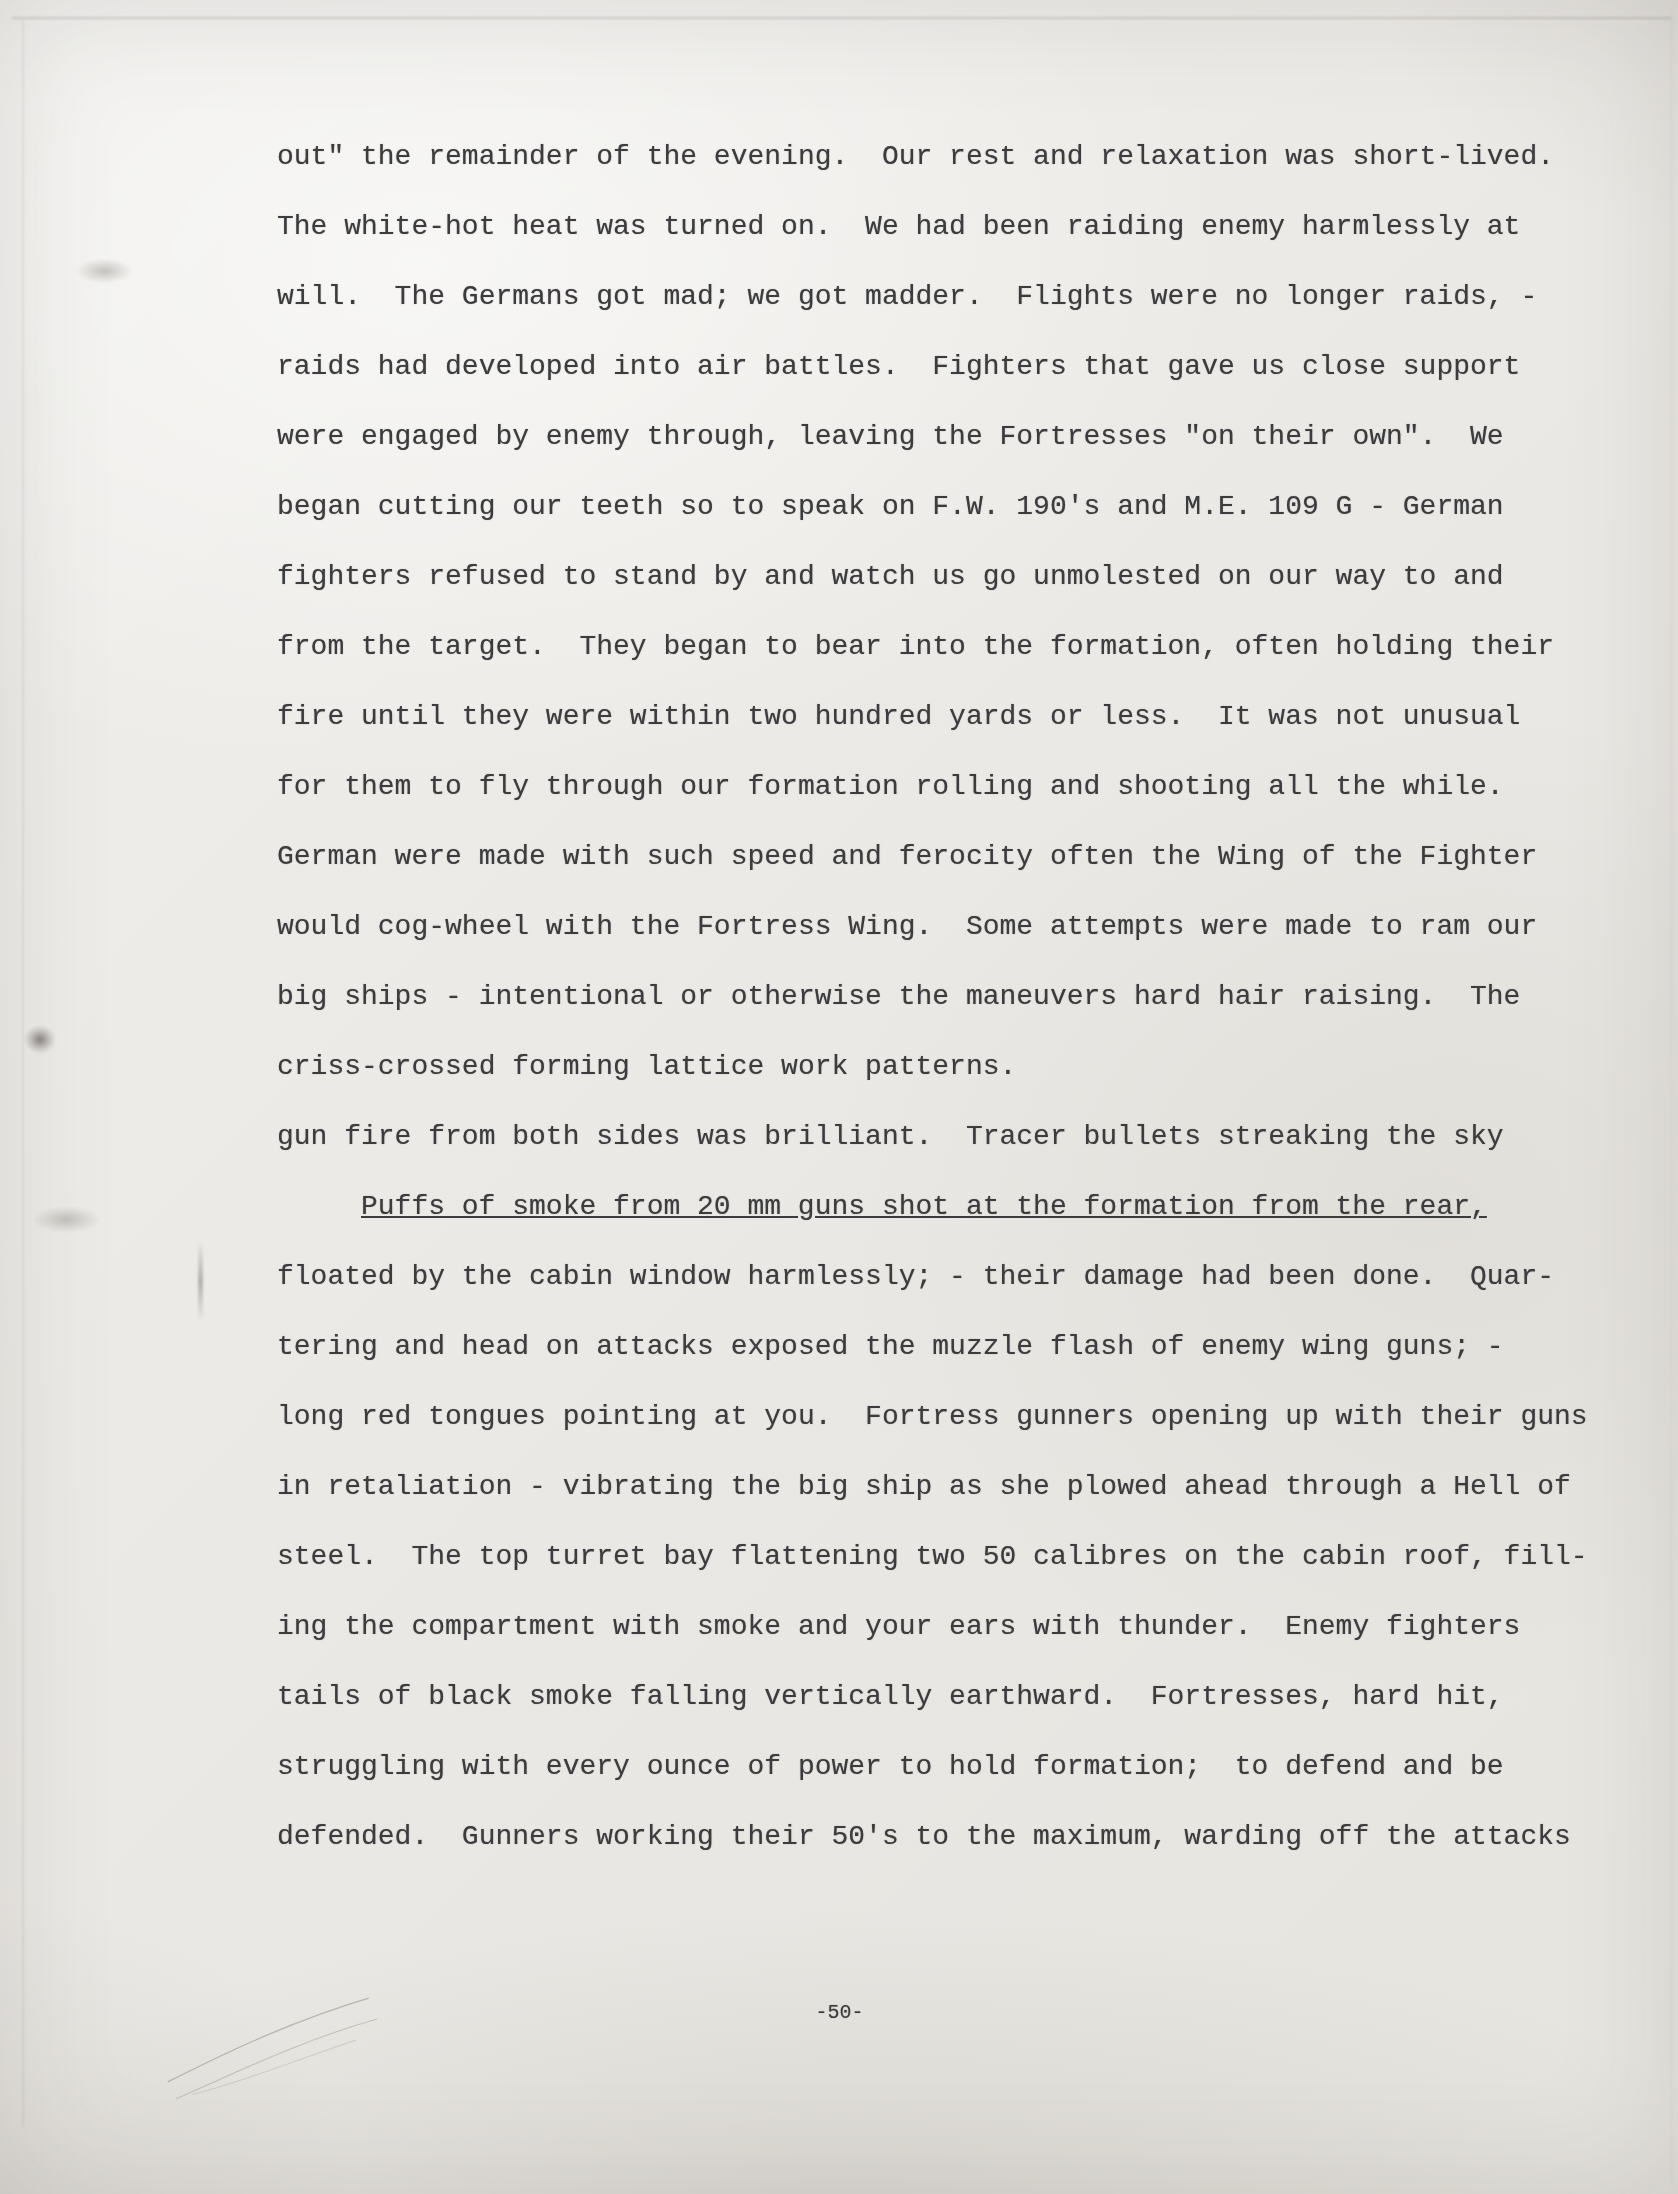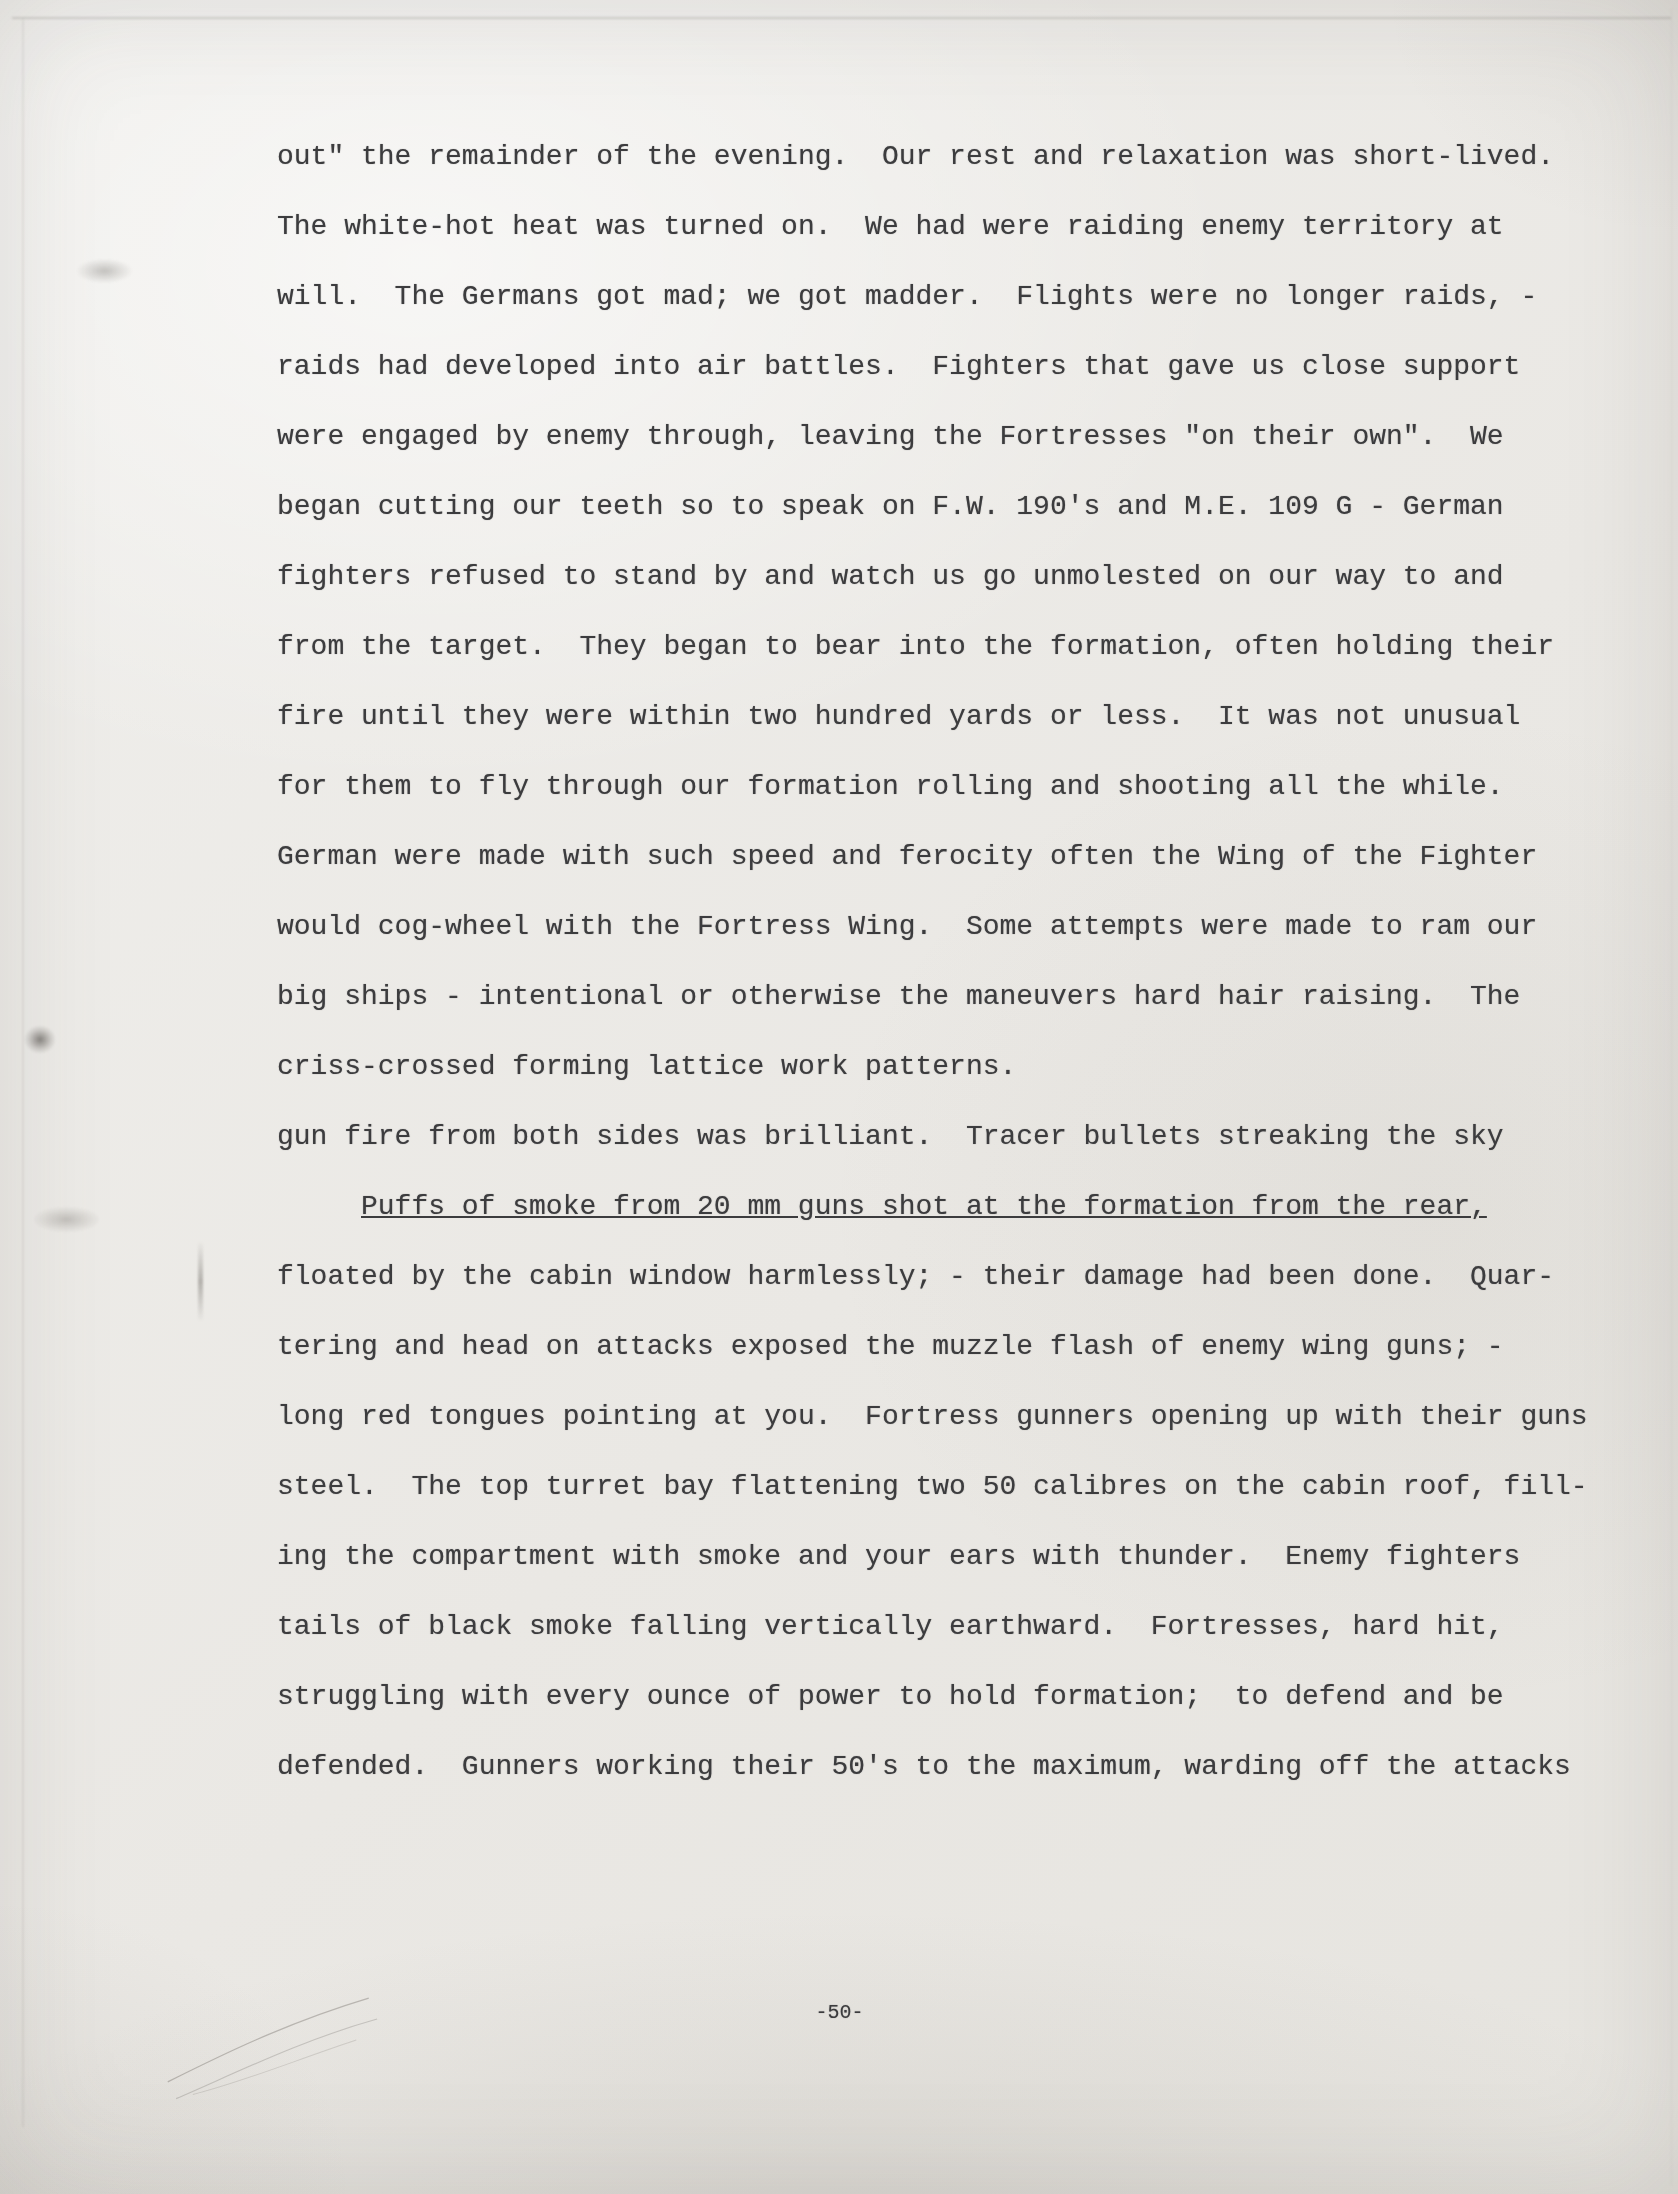--- a/index.html
+++ b/index.html
@@ -68,40 +68,41 @@
 
   <svg class="scratch" width="252" height="134" viewBox="0 0 300 160">
     <path d="M10,130 C70,100 150,60 250,30" stroke="rgba(75,70,64,0.30)" stroke-width="1.6" fill="none"></path>
     <path d="M20,150 C90,120 170,80 260,55" stroke="rgba(75,70,64,0.22)" stroke-width="1.3" fill="none"></path>
     <path d="M40,145 C100,130 160,105 235,80" stroke="rgba(75,70,64,0.16)" stroke-width="1.2" fill="none"></path>
   </svg>
 
   <div class="text-block">
     <div class="paragraph">
         <div class="line">out" the remainder of the evening.  Our rest and relaxation was short-lived.</div>
-        <div class="line">The white-hot heat was turned on.  We had were raiding enemy territory at</div>
+        <div class="line">The white-hot heat was turned on.  We had been raiding enemy harmlessly at</div>
         <div class="line">will.  The Germans got mad; we got madder.  Flights were no longer raids, -</div>
         <div class="line">raids had developed into air battles.  Fighters that gave us close support</div>
         <div class="line">were engaged by enemy through, leaving the Fortresses "on their own".  We</div>
         <div class="line">began cutting our teeth so to speak on F.W. 190's and M.E. 109 G - German</div>
         <div class="line">fighters refused to stand by and watch us go unmolested on our way to and</div>
         <div class="line">from the target.  They began to bear into the formation, often holding their</div>
         <div class="line">fire until they were within two hundred yards or less.  It was not unusual</div>
         <div class="line">for them to fly through our formation rolling and shooting all the while.</div>
         <div class="line">German were made with such speed and ferocity often the Wing of the Fighter</div>
         <div class="line">would cog-wheel with the Fortress Wing.  Some attempts were made to ram our</div>
         <div class="line">big ships - intentional or otherwise the maneuvers hard hair raising.  The</div>
         <div class="line">criss-crossed forming lattice work patterns.</div>
         <div class="line">gun fire from both sides was brilliant.  Tracer bullets streaking the sky</div>
       </div>
     <div class="paragraph indent-first">
         <div class="line">Puffs of smoke from 20 mm guns shot at the formation from the rear,</div>
         <div class="line">floated by the cabin window harmlessly; - their damage had been done.  Quar-</div>
         <div class="line">tering and head on attacks exposed the muzzle flash of enemy wing guns; -</div>
         <div class="line">long red tongues pointing at you.  Fortress gunners opening up with their guns</div>
+        <div class="line">in retaliation - vibrating the big ship as she plowed ahead through a Hell of</div>
         <div class="line">steel.  The top turret bay flattening two 50 calibres on the cabin roof, fill-</div>
         <div class="line">ing the compartment with smoke and your ears with thunder.  Enemy fighters</div>
         <div class="line">tails of black smoke falling vertically earthward.  Fortresses, hard hit,</div>
         <div class="line">struggling with every ounce of power to hold formation;  to defend and be</div>
         <div class="line">defended.  Gunners working their 50's to the maximum, warding off the attacks</div>
       </div>
   </div>
 
   <div class="page-number">-50-</div>
 </div>

